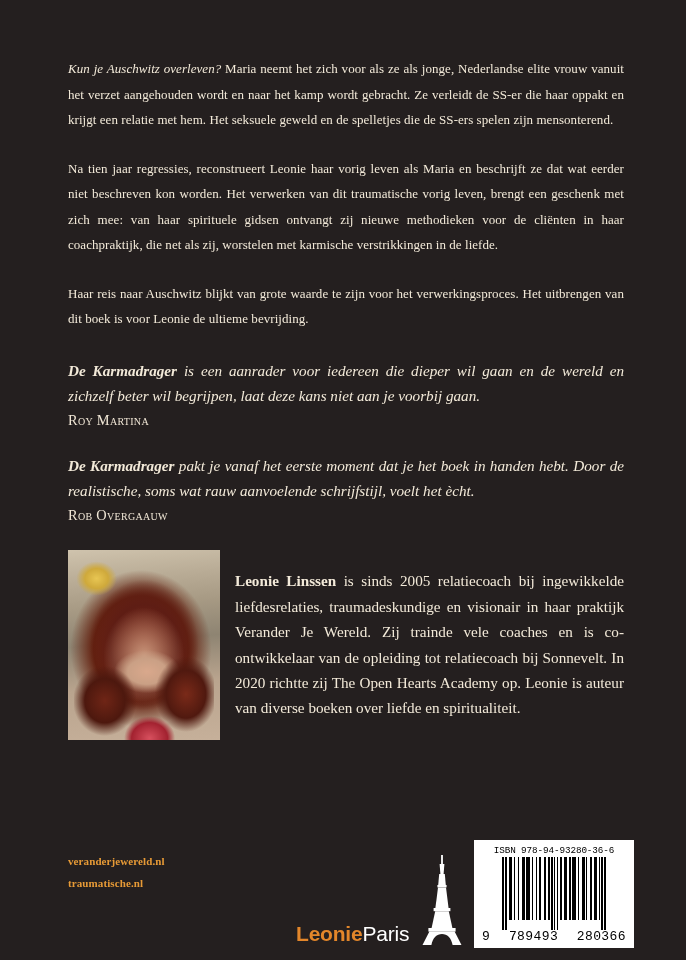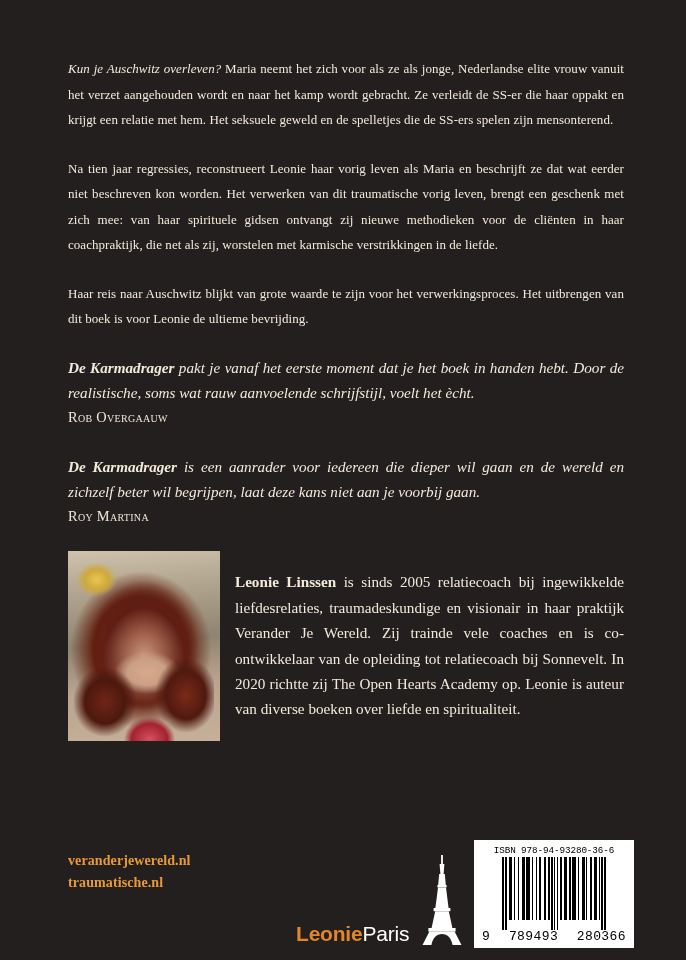--- a/index.html
+++ b/index.html
@@ -129,21 +129,21 @@
   }
   .links {
     position: absolute;
     left: 68px;
     top: 20px;
   }
   .link {
     display: block;
     color: #e79a36;
     font-weight: bold;
-    font-size: 14px;
+    font-size: 11px;
     line-height: 22px;
     text-decoration: none;
     letter-spacing: .1px;
   }
   .publisher {
     position: absolute;
     left: 296px;
     bottom: 14px;
     display: flex;
     align-items: flex-end;
@@ -214,28 +214,28 @@
 <body>
 
 <div class="page">
 
   <p class="para"><span class="lead-ital">Kun je Auschwitz overleven?</span><span> Maria neemt het zich voor als ze als jonge, Nederlandse elite vrouw vanuit het verzet aangehouden wordt en naar het kamp wordt gebracht. Ze verleidt de SS-er die haar oppakt en krijgt een relatie met hem. Het seksuele geweld en de spelletjes die de SS-ers spelen zijn mensonterend.</span></p>
 
   <p class="para">Na tien jaar regressies, reconstrueert Leonie haar vorig leven als Maria en beschrijft ze dat wat eerder niet beschreven kon worden. Het verwerken van dit traumatische vorig leven, brengt een geschenk met zich mee: van haar spirituele gidsen ontvangt zij nieuwe methodieken voor de cliënten in haar coachpraktijk, die net als zij, worstelen met karmische verstrikkingen in de liefde.</p>
 
   <p class="para">Haar reis naar Auschwitz blijkt van grote waarde te zijn voor het verwerkingsproces. Het uitbrengen van dit boek is voor Leonie de ultieme bevrijding.</p>
 
+  <div class="quote-block first">
+    <p class="quote"><span class="title">De Karmadrager</span><span> is een aanrader voor iedereen die dieper wil gaan en de wereld en zichzelf beter wil begrijpen, laat deze kans niet aan je voorbij gaan.</span></p>
+    <p class="attrib">Roy Martina</p>
+  </div>
+
   <div class="quote-block">
     <p class="quote"><span class="title">De Karmadrager</span><span> pakt je vanaf het eerste moment dat je het boek in handen hebt. Door de realistische, soms wat rauw aanvoelende schrijfstijl, voelt het ècht.</span></p>
     <p class="attrib">Rob Overgaauw</p>
-  </div>
-
-  <div class="quote-block first">
-    <p class="quote"><span class="title">De Karmadrager</span><span> is een aanrader voor iedereen die dieper wil gaan en de wereld en zichzelf beter wil begrijpen, laat deze kans niet aan je voorbij gaan.</span></p>
-    <p class="attrib">Roy Martina</p>
   </div>
 
   <div class="author-row">
     <div class="author-photo">
       <div class="photo-art"></div>
     </div>
     <p class="author-bio"><span class="name">Leonie Linssen</span><span> is sinds 2005 relatiecoach bij ingewikkelde liefdesrelaties, traumadeskundige en visionair in haar praktijk Verander Je Wereld. Zij trainde vele coaches en is co-ontwikkelaar van de opleiding tot relatiecoach bij Sonnevelt. In 2020 richtte zij The Open Hearts Academy op. Leonie is auteur van diverse boeken over liefde en spiritualiteit.</span></p>
   </div>
 
   <div class="footer">

